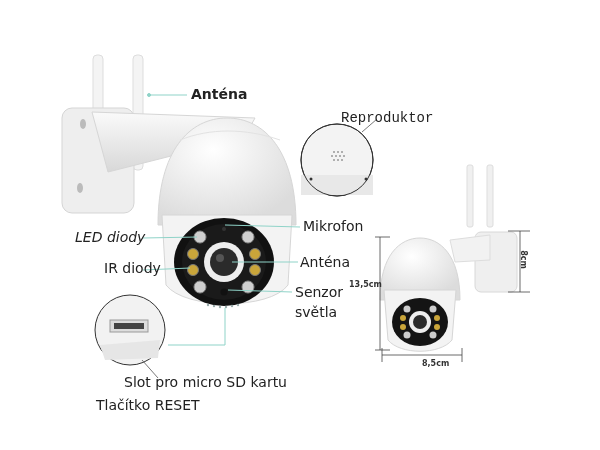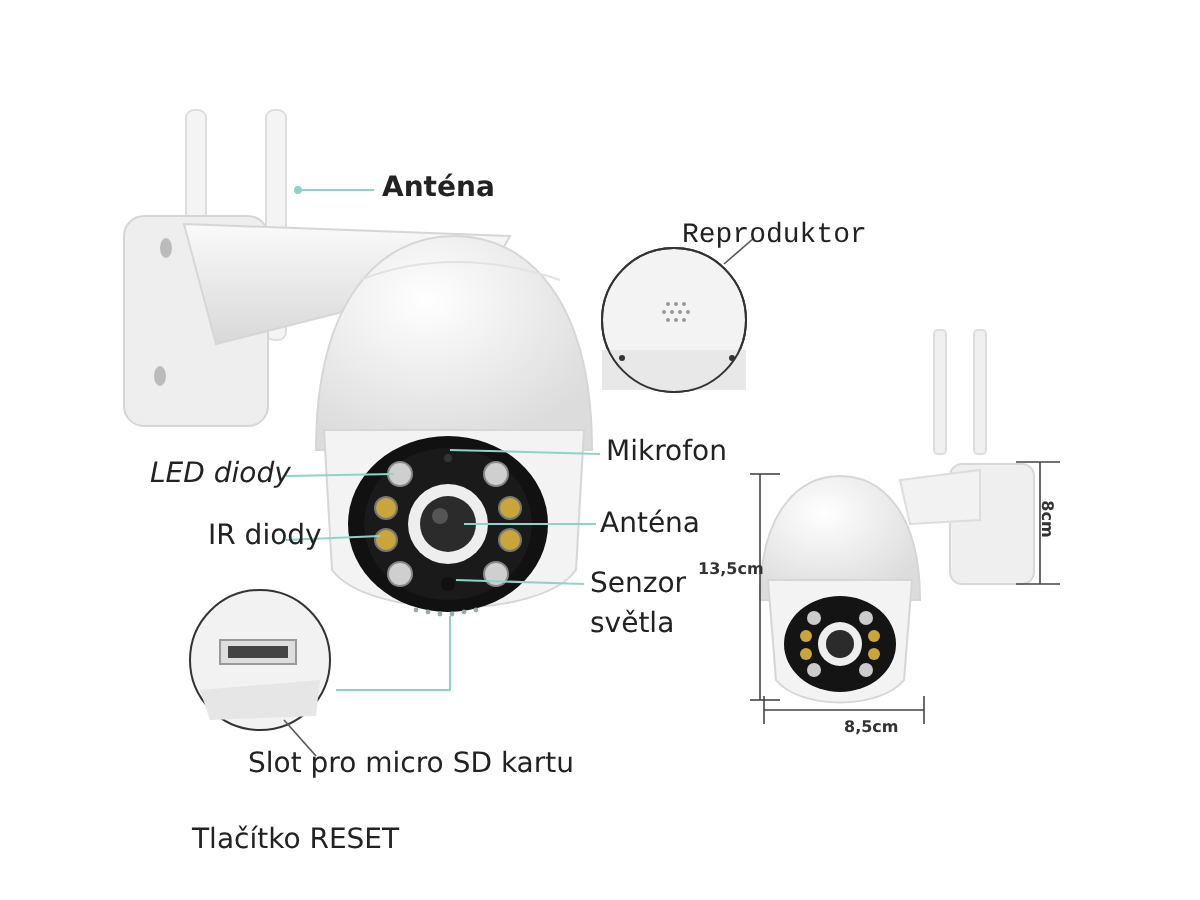--- a/index.html
+++ b/index.html
@@ -147,17 +147,17 @@
 
 <div class="label bold" style="left:191px;top:86px;">Anténa</div>
 <div class="label" style="left:341px;top:110px;font-family:Liberation Mono, monospace;">Reproduktor</div>
 <div class="label" style="left:303px;top:218px;text-align:right;">Mikrofon</div>
 <div class="label" style="left:75px;top:229px;font-style:italic;">LED diody</div>
 <div class="label" style="left:85px;top:260px;margin-left:19px;">IR diody</div>
 <div class="label" style="left:300px;top:254px;">Anténa</div>
 <div class="label" style="left:295px;top:284px;">Senzor</div>
 <div class="label" style="left:295px;top:304px;">světla</div>
 <div class="label" style="left:96px;top:374px;margin-left:28px;">Slot pro micro SD kartu</div>
-<div class="label" style="left:96px;top:412px;">Tlačítko RESET</div>
+<div class="label" style="left:96px;top:397px;">Tlačítko RESET</div>
 
 <div class="dim" style="left:349px;top:280px;">13,5cm</div>
 <div class="dim" style="left:422px;top:359px;">8,5cm</div>
 <div class="dim" style="left:514px;top:255px;transform:rotate(90deg);">8cm</div>
 
 </body></html>

